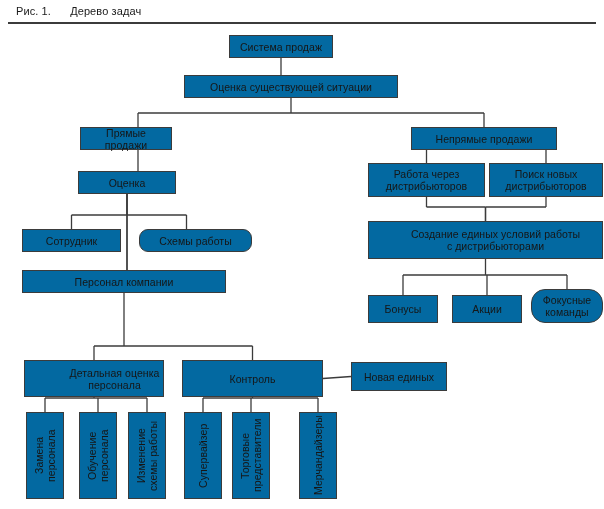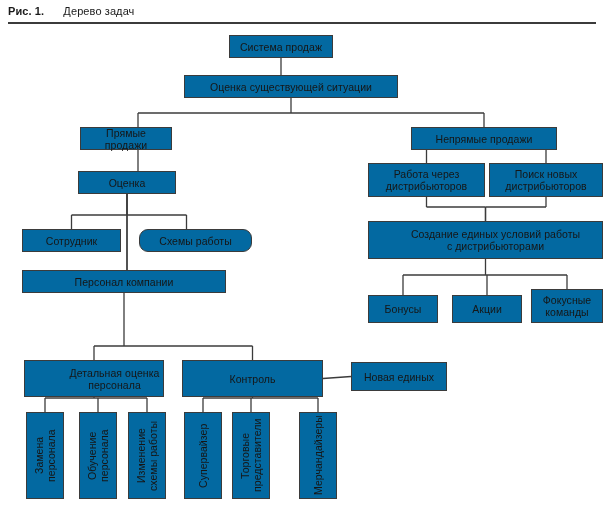--- a/index.html
+++ b/index.html
@@ -18,21 +18,22 @@
   #caption {
     position: absolute;
     left: 8px;
     top: 5px;
     font-size: 11px;
     color: #1a1a1a;
     white-space: nowrap;
     letter-spacing: 0.1px;
   }
   #caption .fignum {
-    font-weight: bold;
+    font-weight: normal;
+    margin-left: 8px;
   }
   #caption .figtitle {
     font-weight: normal;
     margin-left: 16px;
   }
   #rule {
     position: absolute;
     left: 8px;
     top: 22px;
     width: 588px;
@@ -165,21 +166,21 @@
       </div>
       <div class="node" style="left: 22px; top: 270px; width: 204px; height: 23px;">
         <span class="lbl">Персонал компании</span>
       </div>
       <div class="node" style="left: 368px; top: 295px; width: 70px; height: 28px;">
         <span class="lbl">Бонусы</span>
       </div>
       <div class="node" style="left: 452px; top: 295px; width: 70px; height: 28px;">
         <span class="lbl">Акции</span>
       </div>
-      <div class="node" style="left: 531px; top: 289px; width: 72px; height: 34px;">
+      <div class="node" style="left: 531px; top: 289px; width: 72px; height: 34px; border-radius: 14px;">
         <span class="lbl">Фокусные
 команды</span>
       </div>
       <div class="node" style="left: 24px; top: 360px; width: 140px; height: 37px; padding-left: 44px;">
         <span class="lbl">Детальная оценка
 персонала</span>
       </div>
       <div class="node" style="left: 182px; top: 360px; width: 141px; height: 37px;">
         <span class="lbl">Контроль</span>
       </div>

